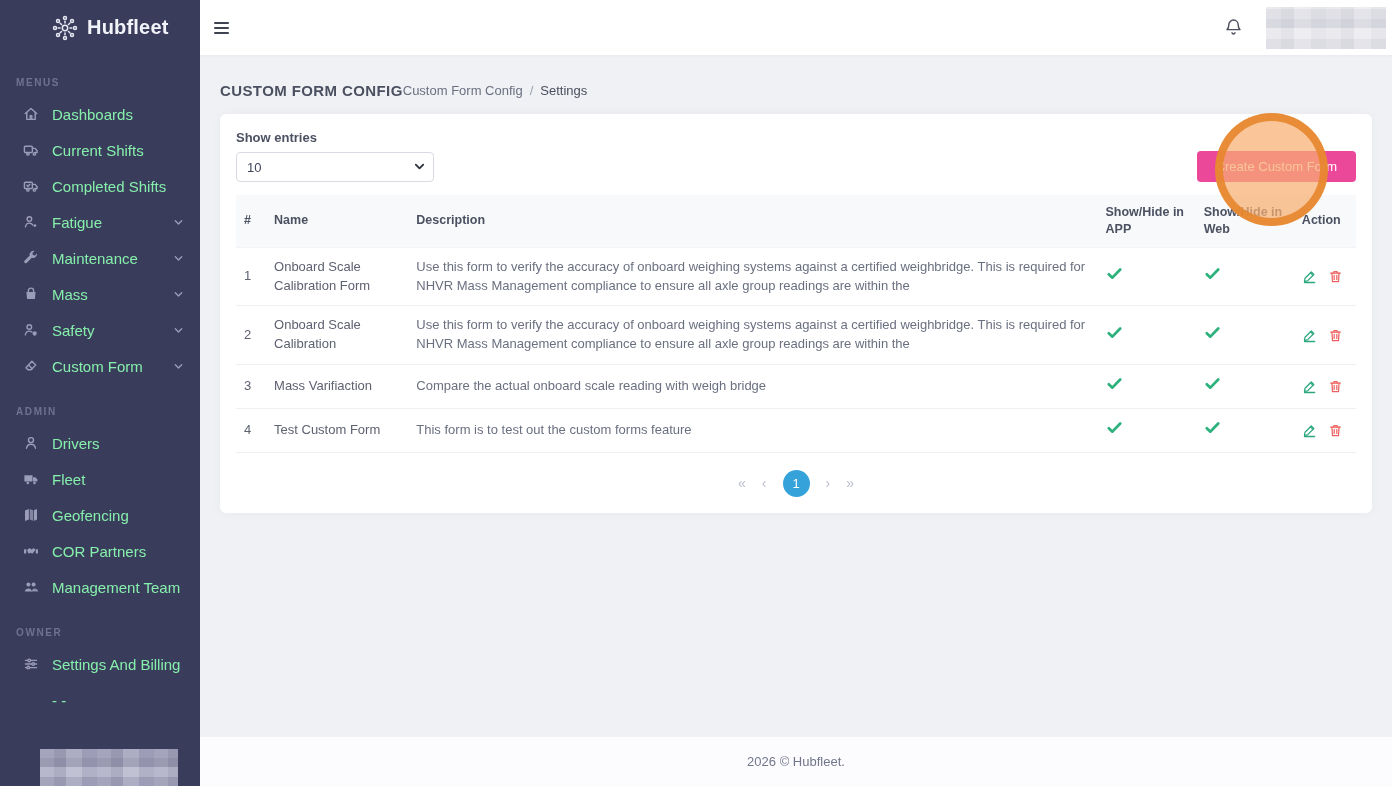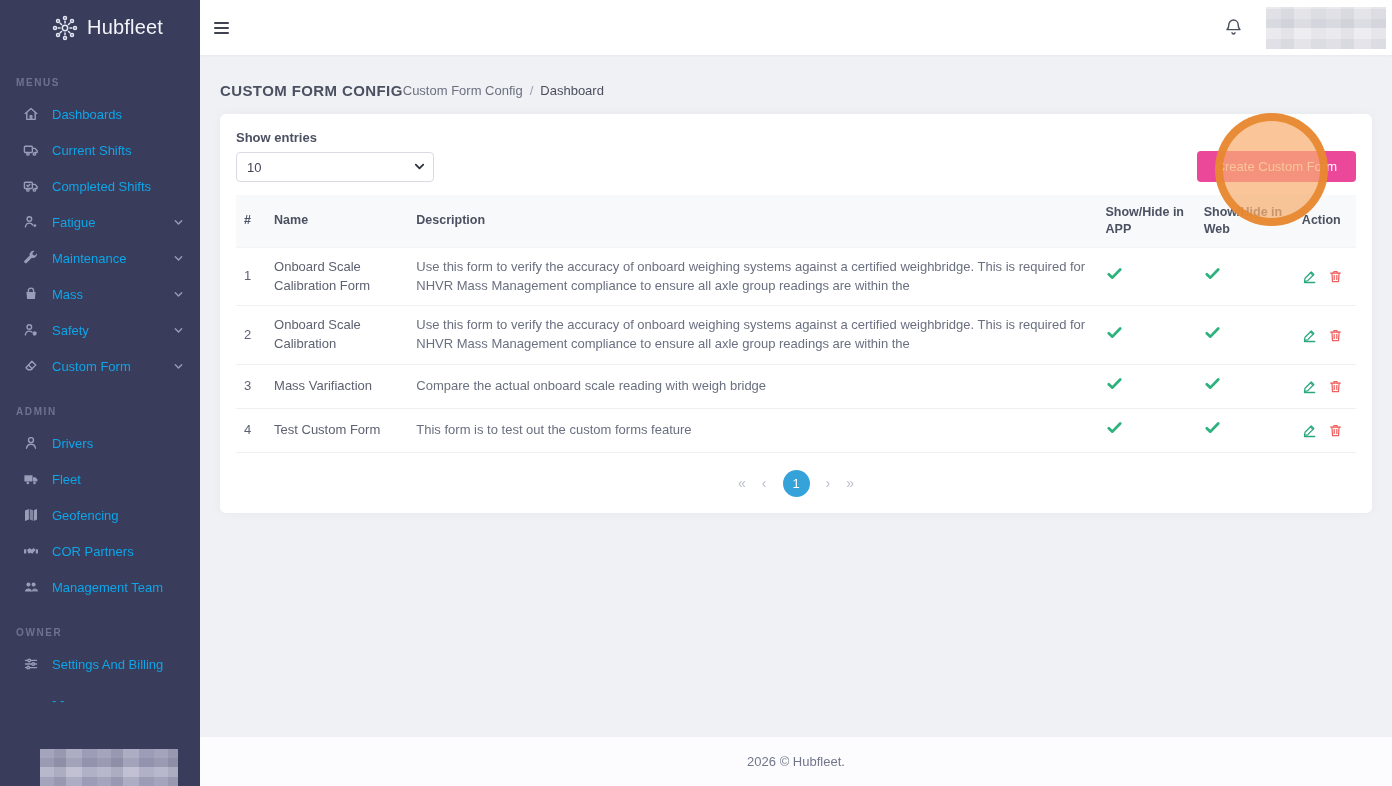--- a/index.html
+++ b/index.html
@@ -4,23 +4,23 @@
 <style>
   * { margin:0; padding:0; box-sizing:border-box; }
   html,body { width:1392px; height:786px; overflow:hidden; }
   body { font-family:"Liberation Sans", sans-serif; position:relative; background:#f0f1f5; }
 
   .app { display:flex; width:1392px; height:786px; }
 
   
   .sidebar { width:200px; min-width:200px; background:#393c5a; color:#a8abc2; position:relative; }
   .brand { display:flex; align-items:center; gap:9px; height:55px; padding-left:52px; cursor:pointer; }
-  .brand-text { color:#f2f3f9; font-size:20px; font-weight:400; letter-spacing:.2px; }
+  .brand-text { color:#f2f3f9; font-size:20px; font-weight:700; letter-spacing:.2px; }
   .section-label { padding:0 16px; margin:22px 0 8px; font-size:10px; font-weight:700; letter-spacing:1.6px; color:#6f7291; }
-  .nav-item { display:flex; align-items:center; height:36px; padding:0 16px 0 22px; font-size:13px; color:#0ea5e9; cursor:pointer; }
+  .nav-item { display:flex; align-items:center; height:36px; padding:0 16px 0 22px; font-size:15px; color:#86efac; cursor:pointer; }
   .nav-item .nav-icon { width:17px; height:17px; margin-right:13px; display:flex; align-items:center; justify-content:center; color:#9a9db8; flex:0 0 17px; }
   .nav-item .chev { margin-left:auto; color:#9a9db8; display:flex; }
   .sidebar-redacted { position:absolute; left:40px; bottom:0; width:138px; height:37px;
      background:
        repeating-linear-gradient(0deg, rgba(160,160,186,.55) 0 9px, rgba(196,196,214,.55) 9px 19px, rgba(142,142,168,.55) 19px 28px),
        repeating-linear-gradient(90deg, #a9a9c0 0 14px, #8f8fa8 14px 26px, #bcbcd0 26px 42px, #9898b2 42px 57px);
   }
 
   
   .main { flex:1; display:flex; flex-direction:column; background:#f0f1f5; min-width:0; }
@@ -301,21 +301,21 @@
         <div class="user-redacted"></div>
       </div>
     </header>
 
     <div class="content">
       <div class="page-head">
         <div class="page-title">CUSTOM FORM CONFIG</div>
         <div class="breadcrumb">
           <span class="crumb">Custom Form Config</span>
           <span class="sep">/</span>
-          <span class="crumb current">Dashboard</span>
+          <span class="crumb current">Settings</span>
         </div>
       </div>
 
       <div class="card">
         <div class="card-top">
           <div>
             <div class="entries-label">Show entries</div>
             <div class="select-wrap">
               <select aria-label="Show entries">
                 <option>10</option>

